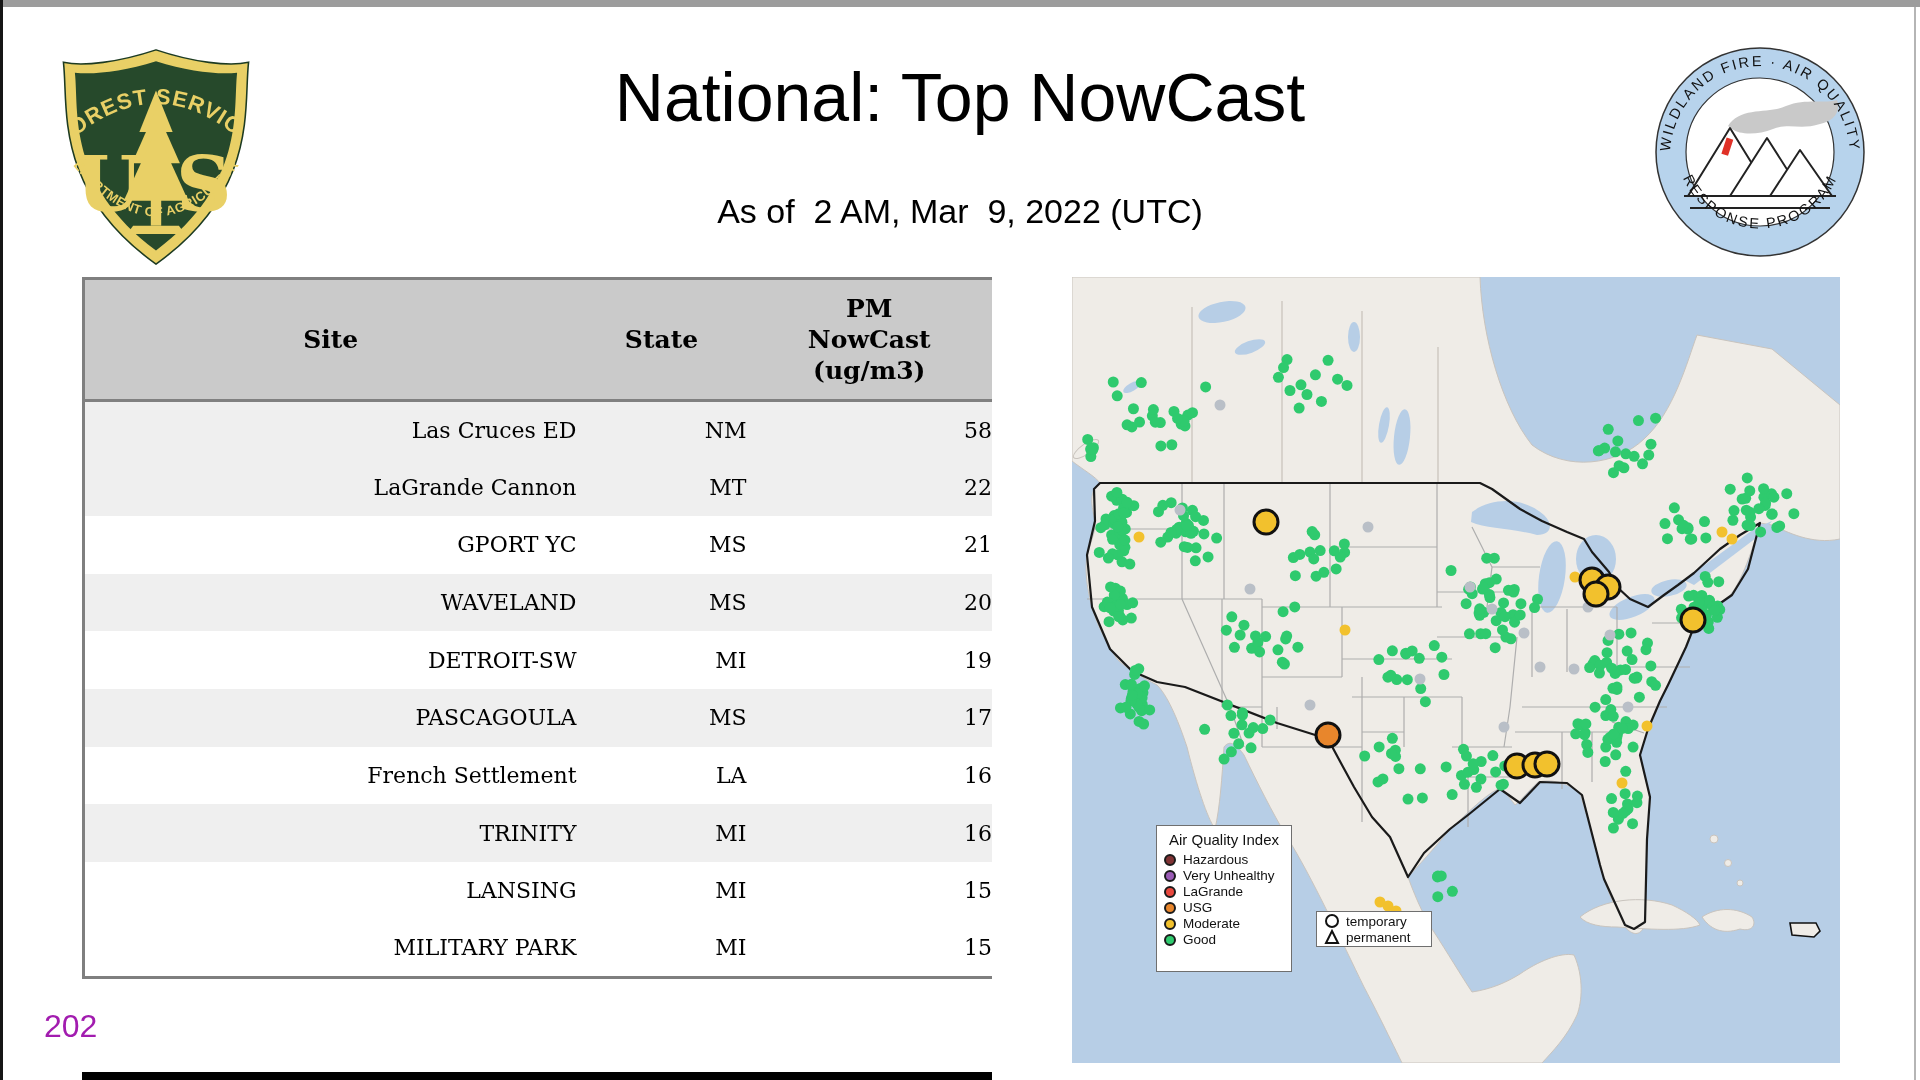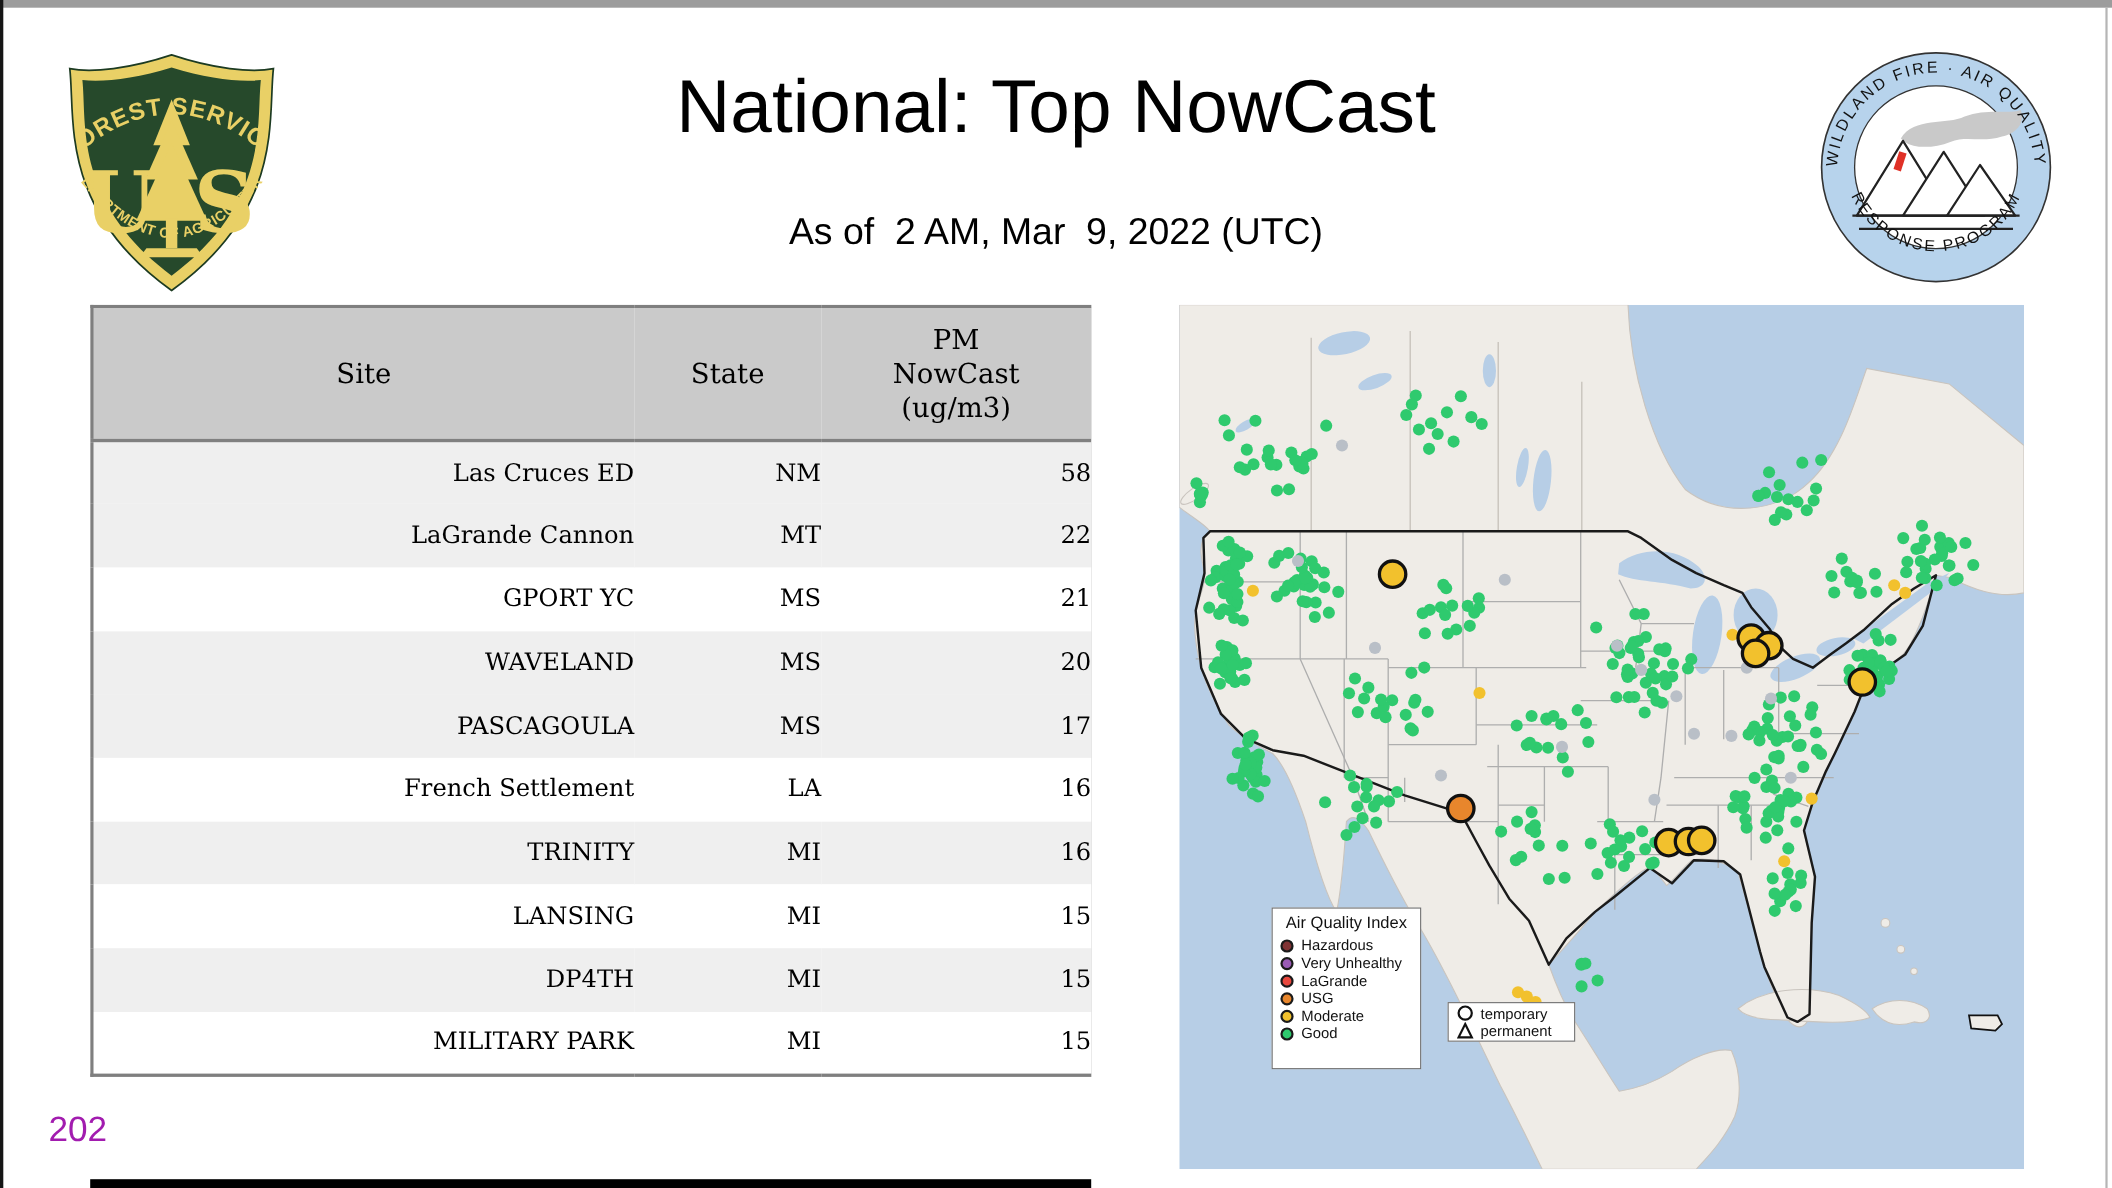--- a/index.html
+++ b/index.html
@@ -18,21 +18,21 @@
   .page-subtitle { position:absolute; left:0; top:192px; width:1920px; text-align:center;
                    font-size:34px; color:#000; white-space:pre; }
   .wf-logo { position:absolute; left:1652px; top:44px; width:216px; height:216px; }
 
   
   .table-wrap { position:absolute; left:82px; top:277px; width:910px; height:803px; overflow:hidden; }
   table.nowcast { border-collapse:collapse; width:910px; table-layout:fixed;
                   font-family:"DejaVu Serif", serif; color:#000;
                   border:3px solid #7f7f7f; }
   table.nowcast thead th { background:#cacaca; height:122px; vertical-align:middle; text-align:center;
-                           font-size:25px; font-weight:normal; border-bottom:3px solid #808080; }
+                           font-size:25px; font-weight:bold; border-bottom:3px solid #808080; }
   table.nowcast thead th .hdr-pm { display:inline-block; width:150px; line-height:1.25; }
   table.nowcast td { height:57.7px; text-align:right; vertical-align:middle; font-size:22px; }
   table.nowcast tr.alt td { background:#efefef; }
   table.nowcast tr.plain td { background:#ffffff; }
   .col-site  { width:493px; }
   .col-state { width:170px; }
   .col-pm    { width:247px; }
 
   .bottom-bar { position:absolute; left:82px; top:1072px; width:910px; height:8px; background:#000; }
   .timestamp  { position:absolute; left:44px; top:1008px; font-size:32px; color:#a21caf; z-index:0; }
@@ -143,42 +143,42 @@
           <tr class="plain">
             <td>GPORT YC</td>
             <td>MS</td>
             <td>21</td>
           </tr>
           <tr class="alt">
             <td>WAVELAND</td>
             <td>MS</td>
             <td>20</td>
           </tr>
+          <tr class="plain">
+            <td>DETROIT-SW</td>
+            <td>MI</td>
+            <td>19</td>
+          </tr>
           <tr class="alt">
             <td>PASCAGOULA</td>
             <td>MS</td>
             <td>17</td>
           </tr>
           <tr class="plain">
             <td>French Settlement</td>
             <td>LA</td>
             <td>16</td>
           </tr>
           <tr class="alt">
             <td>TRINITY</td>
             <td>MI</td>
             <td>16</td>
           </tr>
           <tr class="plain">
             <td>LANSING</td>
-            <td>MI</td>
-            <td>15</td>
-          </tr>
-          <tr class="alt">
-            <td>DP4TH</td>
             <td>MI</td>
             <td>15</td>
           </tr>
           <tr class="plain">
             <td>MILITARY PARK</td>
             <td>MI</td>
             <td>15</td>
           </tr>
         </tbody>
     </table>

